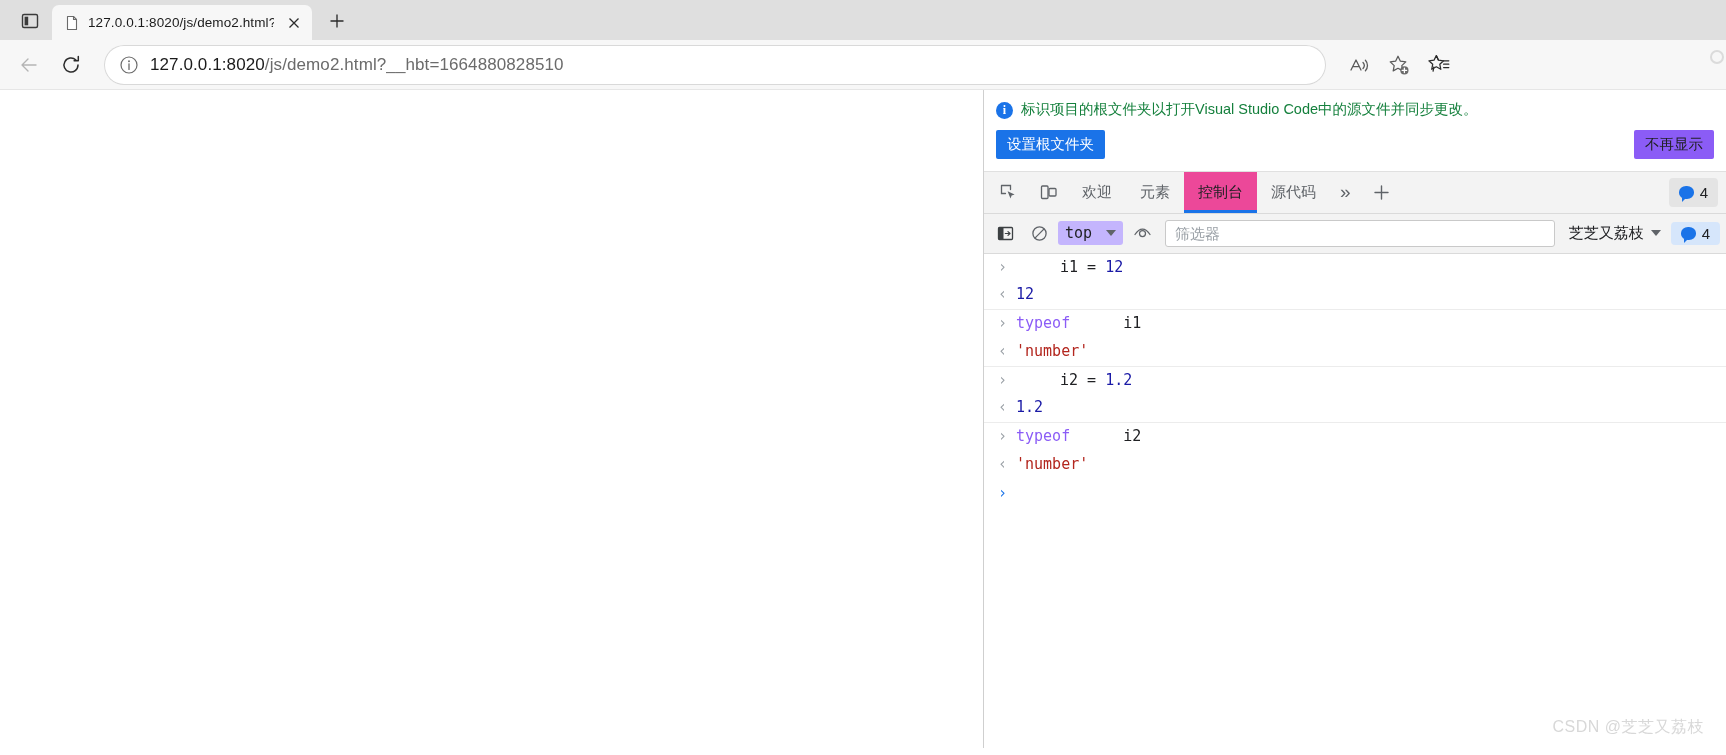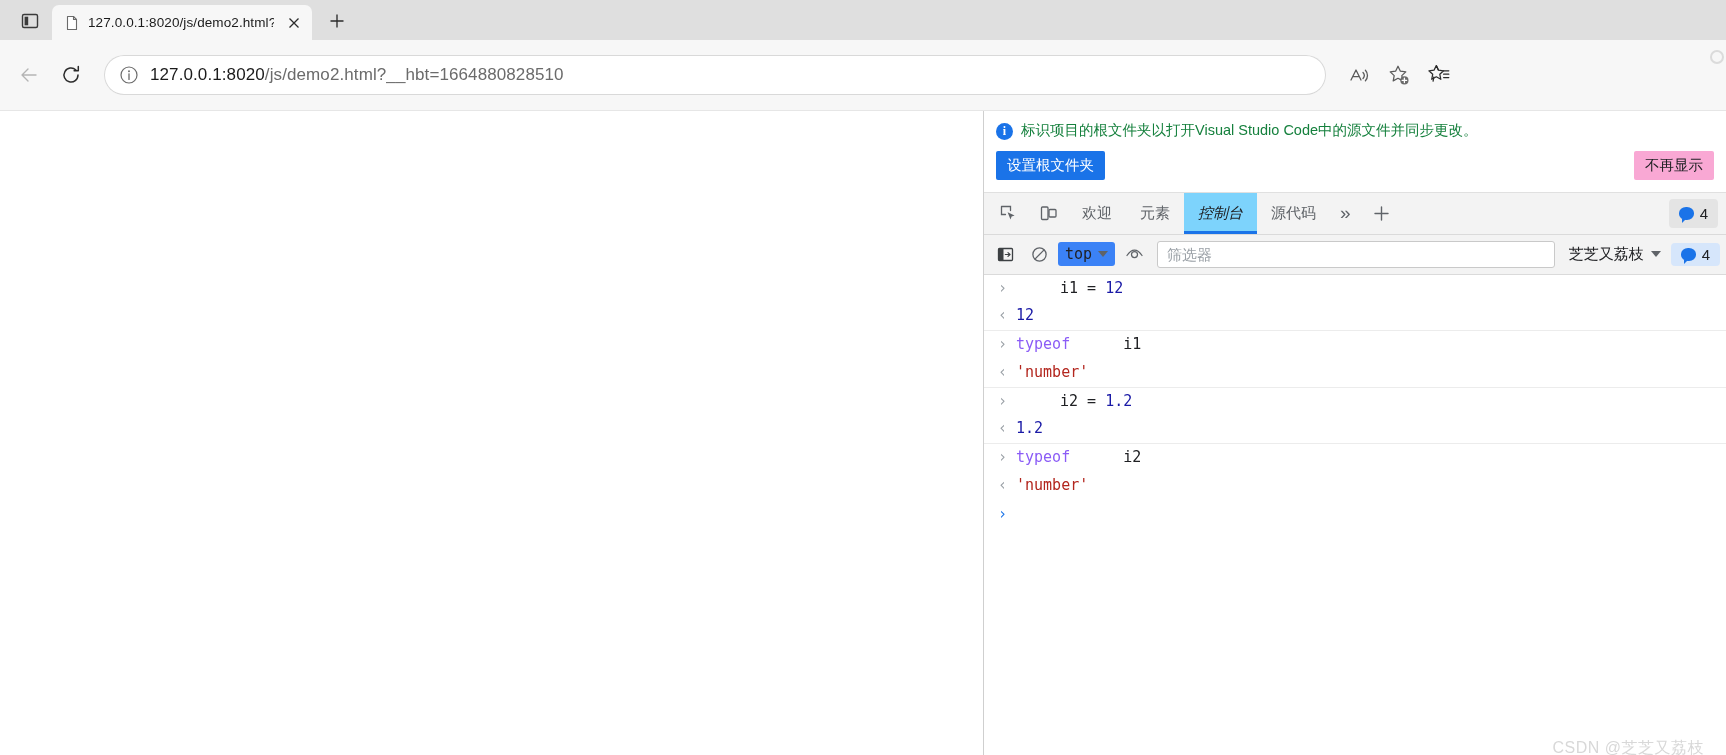--- a/index.html
+++ b/index.html
@@ -38,21 +38,21 @@
     width: 24px; height: 24px; flex: 0 0 24px; border-radius: 4px;
     display: flex; align-items: center; justify-content: center; cursor: pointer;
   }
   .newtab {
     width: 34px; height: 34px; margin-left: 8px; margin-bottom: 2px;
     display: flex; align-items: center; justify-content: center;
     border-radius: 5px; cursor: pointer;
   }
 
   .toolbar {
-    height: 71px; background: #f7f7f7;
+    height: 50px; background: #f7f7f7;
     display: flex; align-items: center; padding: 0 10px; gap: 4px;
     border-bottom: 1px solid #e6e6e6;
   }
   .tb-btn {
     width: 38px; height: 38px; border-radius: 5px;
     display: flex; align-items: center; justify-content: center;
     cursor: pointer; flex: 0 0 38px;
   }
   .tb-btn.disabled { opacity: .42; }
   .omnibox {
@@ -96,39 +96,39 @@
     font-size: 14.5px; color: #15803d; line-height: 1.35;
     white-space: nowrap;
   }
   .dt-infobar-btns { display: flex; gap: 6px; margin-top: 10px; justify-content: space-between; }
   .btn-primary {
     background: #1a73e8; color: #fff; border: none; border-radius: 2px;
     font-size: 14.5px; padding: 5px 11px; cursor: pointer;
     font-family: "Liberation Sans", sans-serif;
   }
   .btn-secondary {
-    background: #f9a8d4; color: #202124; border: none; border-radius: 2px;
+    background: #8b5cf6; color: #202124; border: none; border-radius: 2px;
     font-size: 14.5px; padding: 5px 11px; cursor: pointer;
     font-family: "Liberation Sans", sans-serif;
   }
 
   .dt-tabbar {
     height: 42px; background: #f3f3f3; border-bottom: 1px solid #dadada;
     display: flex; align-items: stretch; padding-left: 4px;
   }
   .dt-iconbtn {
     width: 40px; display: flex; align-items: center; justify-content: center;
     cursor: pointer;
   }
   .dt-tab {
     display: flex; align-items: center; padding: 0 14px;
     font-size: 15px; color: #5f6368; cursor: pointer; position: relative;
   }
   .dt-tab.active {
-    background: #7dd3fc; color: #202124; font-style: italic;
+    background: #ec4899; color: #202124;
   }
   .dt-tab.active::after {
     content: ""; position: absolute; left: 0; right: 0; bottom: 0;
     height: 3px; background: #1a73e8;
   }
   .dt-more { display: flex; align-items: center; padding: 0 10px; cursor: pointer;
     font-size: 19px; color: #5f6368; }
   .dt-plus { display: flex; align-items: center; padding: 0 12px; cursor: pointer; }
   .dt-tabbar-spacer { flex: 1 1 auto; }
   .msg-badge {
@@ -146,21 +146,21 @@
   }
   .msg-badge .cnt { font-size: 15px; color: #202124; }
 
   .dt-toolbar {
     height: 40px; background: #f3f3f3; border-bottom: 1px solid #dadada;
     display: flex; align-items: center; padding: 0 6px; gap: 4px;
   }
   .dt-tool { width: 30px; height: 28px; display: flex; align-items: center;
     justify-content: center; cursor: pointer; border-radius: 3px; }
   .ctx-select {
-    display: flex; align-items: center; gap: 6px; background: #3b82f6;
+    display: flex; align-items: center; gap: 14px; background: #c4b5fd;
     border-radius: 3px; padding: 3px 7px; cursor: pointer;
   }
   .ctx-select .lbl { font-size: 15px; color: #202124;
     font-family: "DejaVu Sans Mono", monospace; }
   .caret { width: 0; height: 0; border-left: 5px solid transparent;
     border-right: 5px solid transparent; border-top: 6px solid #5f6368; }
   .filter-input {
     flex: 1 1 auto; height: 27px; background: #fff; border: 1px solid #c9c9c9;
     border-radius: 3px; padding: 0 9px; font-size: 15px; color: #202124;
     margin: 0 4px; font-family: "Liberation Sans", "DejaVu Sans", sans-serif;

